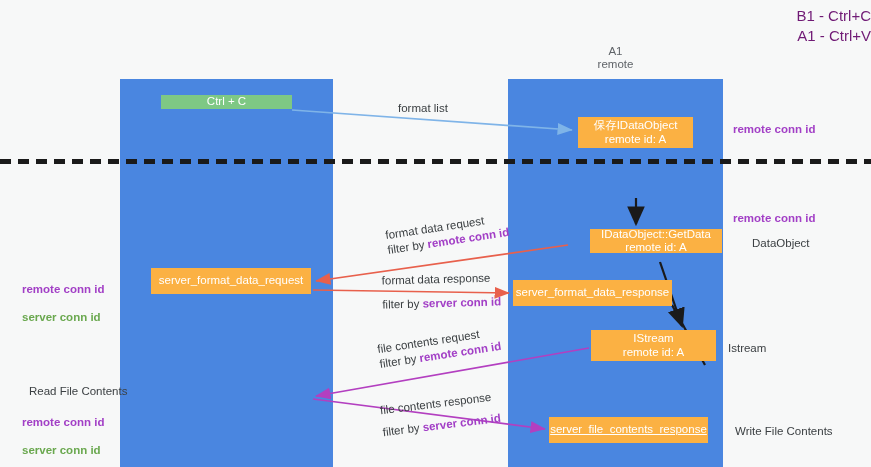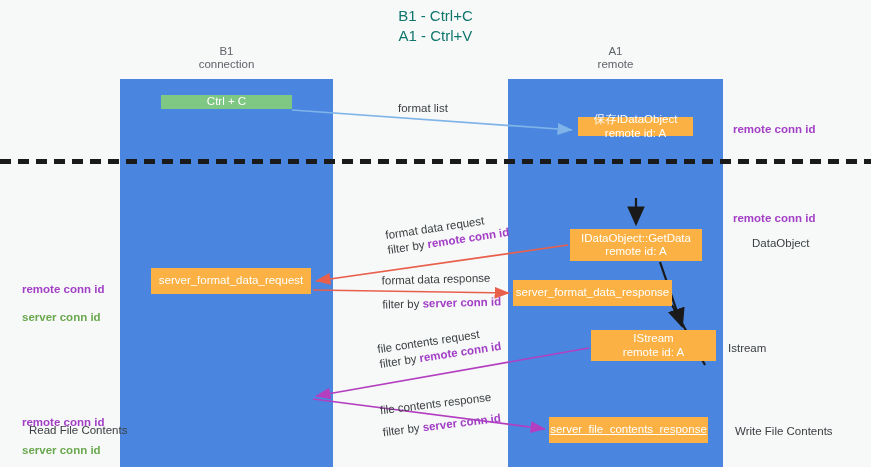--- a/index.html
+++ b/index.html
@@ -13,21 +13,21 @@
   #stage{position:absolute;inset:0;}
 
   
   .lane{position:absolute;background:#4a86e0;}
   #lane-b1{left:120px;top:79px;width:213px;height:388px;}
   #lane-a1{left:508px;top:79px;width:215px;height:388px;}
 
   
   #title{
     position:absolute;left:0;top:6px;width:871px;
-    text-align:center;color:#0f766e;font-size:15px;line-height:20px;
+    text-align:right;color:#701a75;font-size:15px;line-height:20px;
     white-space:pre-line;
   }
   .lane-head{
     position:absolute;text-align:center;color:#5f6368;
     font-size:11.5px;line-height:13px;white-space:pre-line;
   }
   #head-b1{left:120px;top:45px;width:213px;}
   #head-a1{left:508px;top:45px;width:215px;}
 
   
@@ -35,23 +35,23 @@
     position:absolute;box-sizing:border-box;
     display:flex;align-items:center;justify-content:center;
     text-align:center;color:#ffffff;font-size:11.5px;line-height:13.5px;
     white-space:pre-line;padding:2px 4px;
     z-index:6;
   }
   .box.green{background:#7ec884;}
   .box.orange{background:#fbb143;}
 
   #box-ctrlc{left:161px;top:95px;width:131px;height:14px;}
-  #box-saveido{left:578px;top:117px;width:115px;height:19px;}
+  #box-saveido{left:578px;top:117px;width:115px;height:31px;}
   #box-ctrlv{left:577px;top:172px;width:117px;height:26px;}
-  #box-getdata{left:570px;top:229px;width:132px;height:32px;}
+  #box-getdata{left:590px;top:229px;width:132px;height:24px;}
   #box-sfdreq{left:151px;top:268px;width:160px;height:26px;}
   #box-sfdres{left:513px;top:280px;width:159px;height:26px;text-align:center;}
   #box-istream{left:591px;top:330px;width:125px;height:31px;}
   #box-sfcreq{left:151px;top:384px;width:160px;height:26px;}
   #box-sfcres{left:549px;top:417px;width:159px;height:26px;text-decoration:underline;}
 
   
   #divider{
     position:absolute;left:0;top:159px;width:871px;height:5px;z-index:8;
   }
@@ -65,21 +65,21 @@
   .c-remote{color:#a23fc6;}
   .c-server{color:#6aa84f;}
 
   #anno-r1{left:733px;top:122px;font-weight:bold;}
   #anno-r2{left:733px;top:211px;font-weight:bold;}
   #anno-r3{left:752px;top:236px;}
   #anno-r4{left:728px;top:341px;}
   #anno-r5{left:735px;top:424px;}
 
   #anno-l1{left:22px;top:268px;font-weight:bold;text-align:left;}
-  #anno-l2{left:29px;top:384px;margin-top:39px;}
+  #anno-l2{left:29px;top:384px;}
   #anno-l3{left:22px;top:401px;font-weight:bold;}
 
   
   .elabel{
     position:absolute;font-size:11.5px;line-height:15px;
     color:#3c4043;white-space:nowrap;z-index:7;
   }
   .elabel b{font-weight:bold;}
 
   #lbl-format-list{left:398px;top:101px;}
@@ -95,22 +95,20 @@
 </head>
 <body>
 
 <div id="stage">
 
   <div class="lane" id="lane-b1"></div>
   <div class="lane" id="lane-a1"></div>
 
   <div id="title">B1 - Ctrl+C
 A1 - Ctrl+V</div>
-  <div class="lane-head" id="head-b1">B1
-connection</div>
   <div class="lane-head" id="head-a1">A1
 remote</div>
 
   <svg id="wires" viewBox="0 0 871 467">
     <defs>
       <marker id="ah-blue" markerWidth="9" markerHeight="7" refX="8.5" refY="3.5" orient="auto">
         <polygon points="0,0 9,3.5 0,7" fill="#7fb4e8"></polygon>
       </marker>
       <marker id="ah-red" markerWidth="9" markerHeight="7" refX="8.5" refY="3.5" orient="auto">
         <polygon points="0,0 9,3.5 0,7" fill="#e8604c"></polygon>

